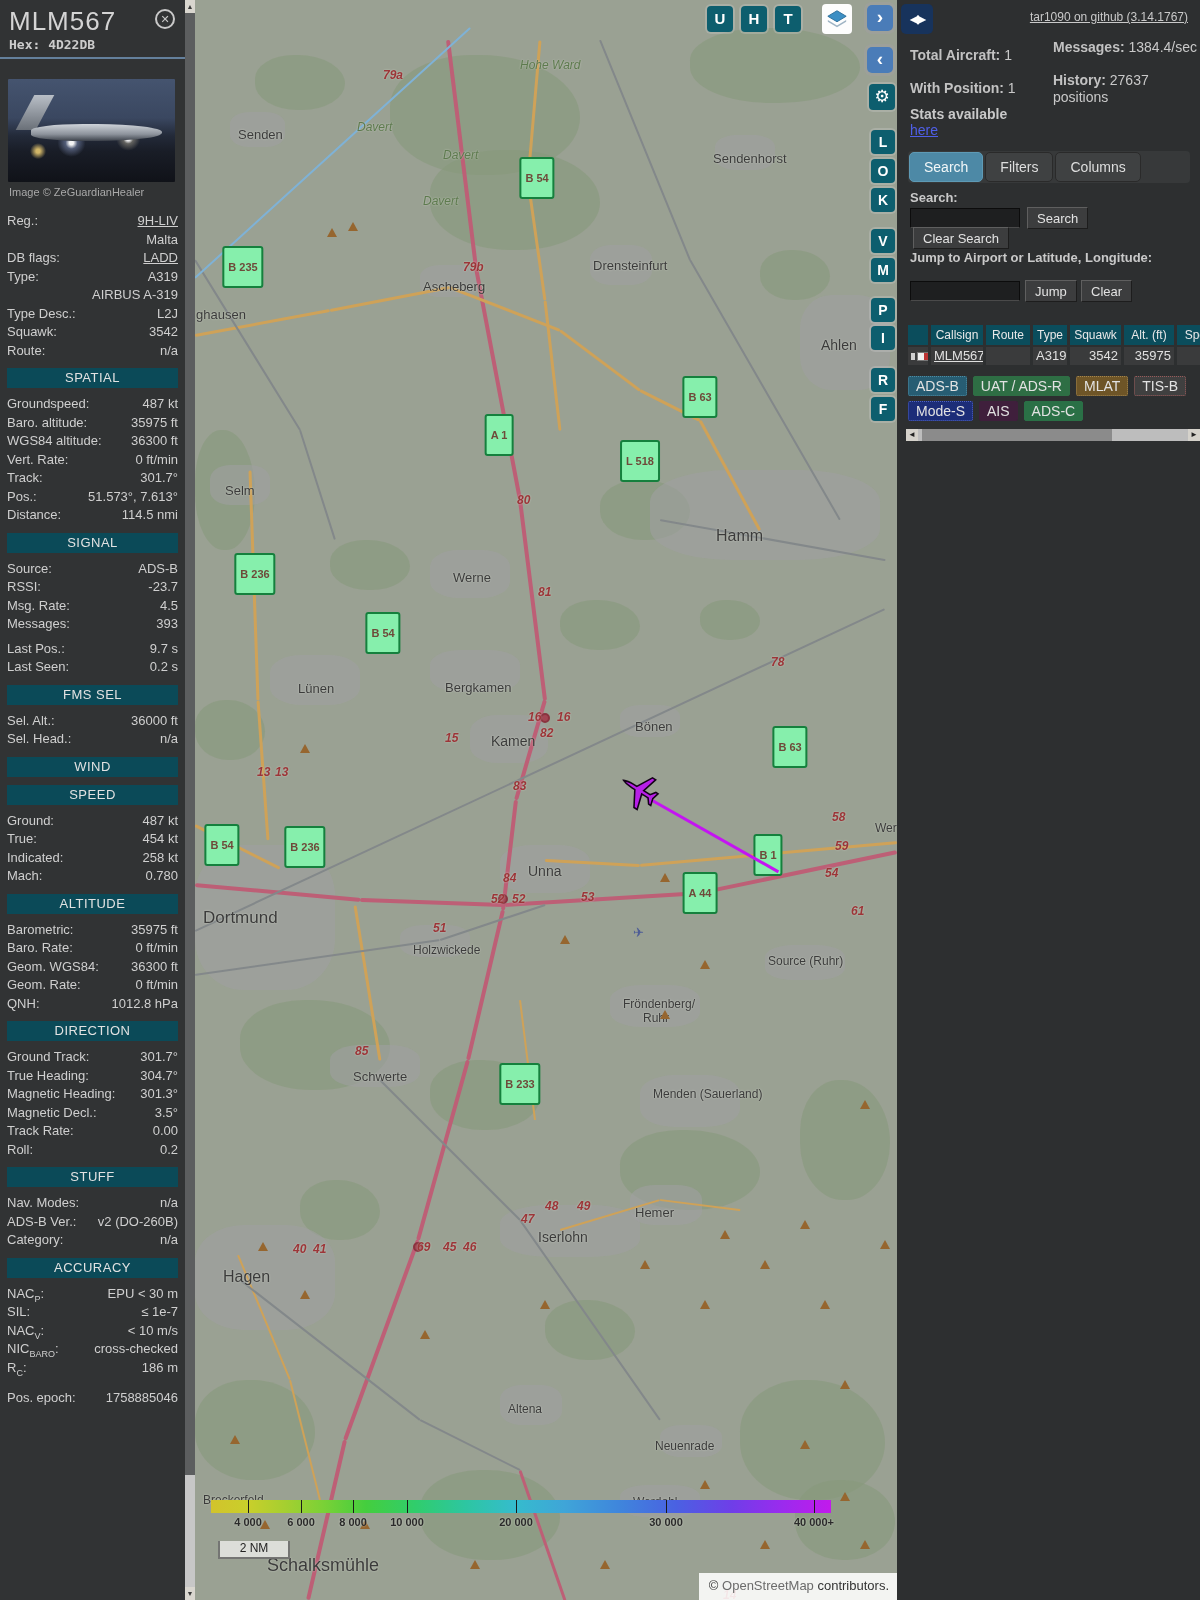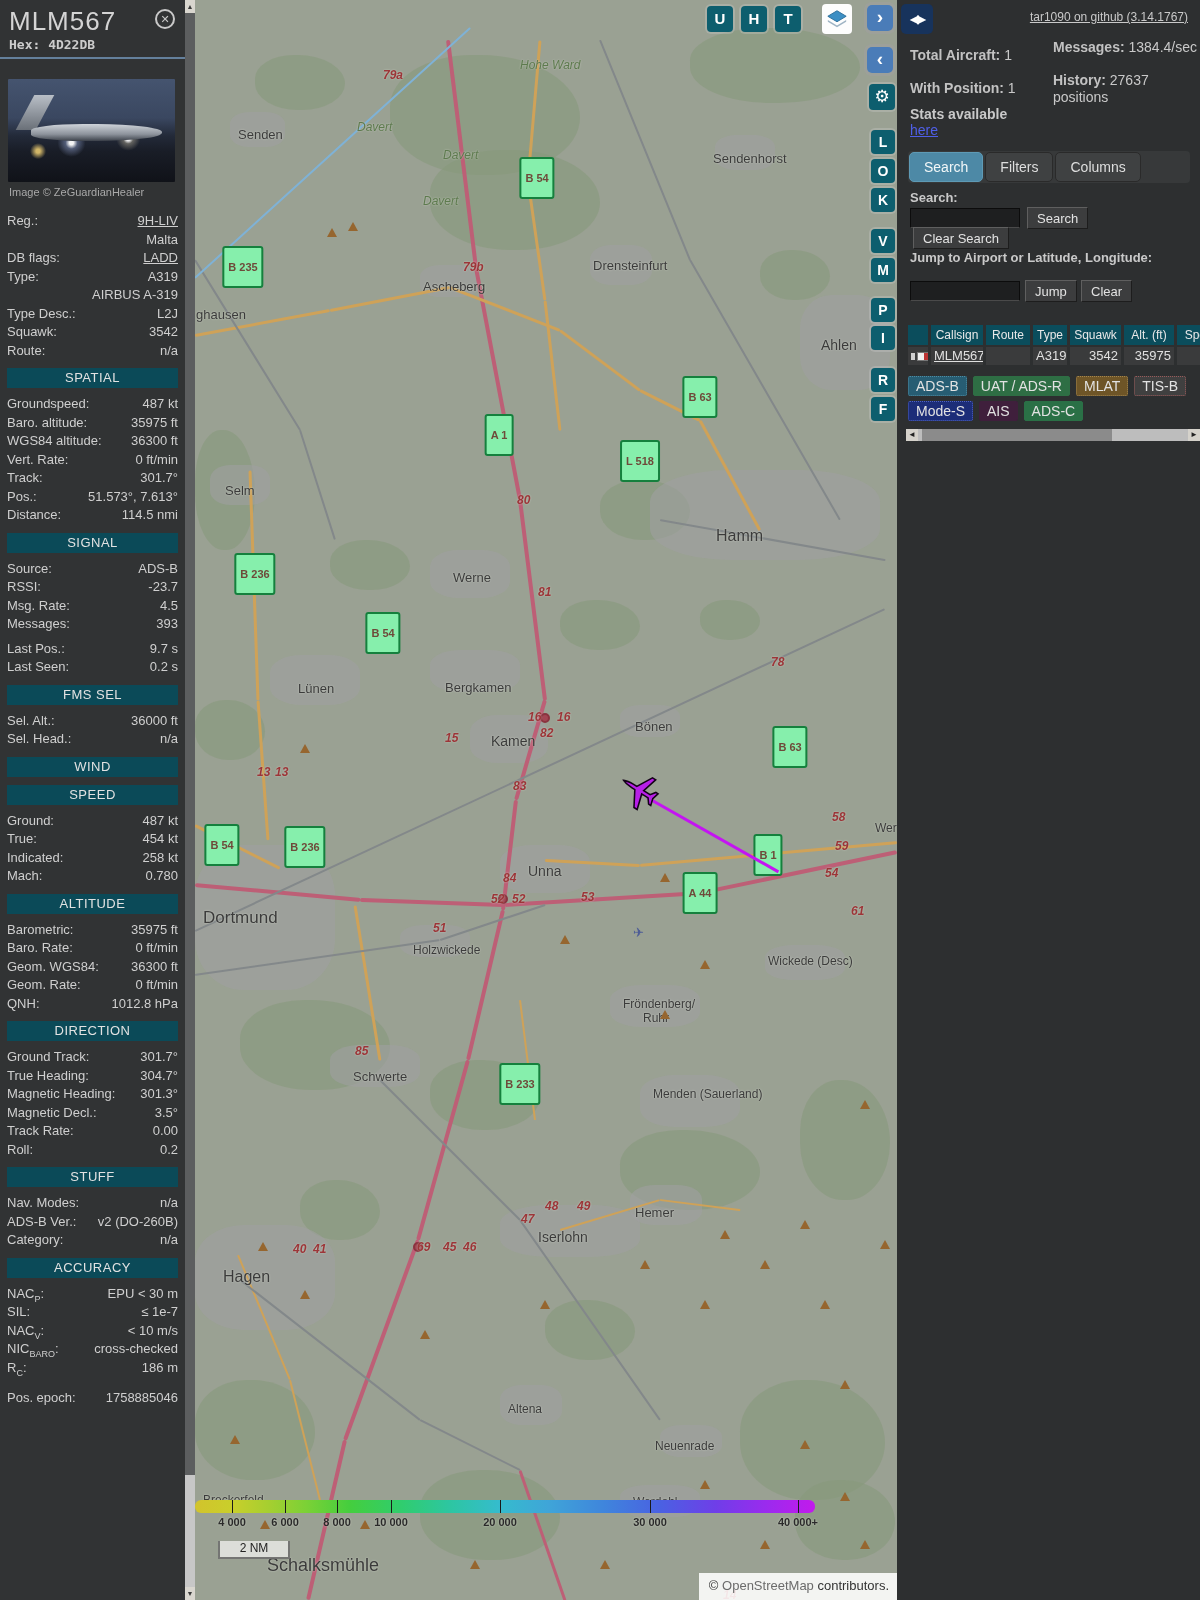--- a/index.html
+++ b/index.html
@@ -78,24 +78,24 @@
   .side-btn { width:24px; height:24px; line-height:24px; font-size:14px; }
   .chev-btn { position:absolute; width:26px; height:26px; background:#4a7cb8; color:#fff;
     border-radius:5px; box-shadow:0 0 0 3px rgba(160,160,160,.55); text-align:center;
     line-height:24px; font-size:19px; font-weight:bold; cursor:pointer; }
   .white-btn { position:absolute; width:30px; height:30px; background:#fdfdfd; border-radius:4px;
     cursor:pointer; display:flex; align-items:center; justify-content:center; }
   #m-gear { position:absolute; background:#0d5e6e; width:26px; height:26px; border-radius:4px;
     color:#fff; text-align:center; line-height:26px; font-size:17px; cursor:pointer;
     box-shadow:0 0 0 2px rgba(200,200,200,.35); }
 
-  #m-colorbar { position:absolute; left:0px; top:1500px; width:620px; height:13px;
+  #m-colorbar { position:absolute; left:16px; top:1500px; width:620px; height:13px;
     background:linear-gradient(90deg,#d2c32c 0%,#c9cf2b 6%,#a5cf30 12%,#7bd136 18%,
       #44ce3e 25%,#30cd6c 33%,#2dc6a1 41%,#35bccd 49%,#3fa5d8 57%,#3f85dc 66%,
-      #4a61e2 75%,#6f3ee8 84%,#9a2bee 92%,#c21aec 100%);border-radius:6px; }
+      #4a61e2 75%,#6f3ee8 84%,#9a2bee 92%,#c21aec 100%); }
   .cb-tick { position:absolute; top:0; width:1px; height:13px; background:#1a1a1a; }
   .cb-lbl { position:absolute; top:16px; transform:translateX(-50%); font-size:11px;
     font-weight:bold; color:#2a2a2a; text-shadow:0 0 2px rgba(210,214,202,.9); white-space:nowrap; }
   #m-scaleline { position:absolute; left:23px; top:1541px; width:72px; height:18px;
     background:rgba(255,255,255,.65); border:2px solid rgba(60,60,60,.65); border-top:none;
     text-align:center; font-size:12px; color:#222; line-height:15px; }
   #m-attrib { position:absolute; right:0; top:1573px; height:27px; background:rgba(255,255,255,.88);
     font-size:13px; color:#333; padding:5px 8px 0 10px; white-space:nowrap; }
   #m-attrib .osm { color:#6b6b6b; }
 
@@ -509,21 +509,21 @@
         <div class="m-city" style="left: 30px; top: 483px; font-size: 13px;">Selm</div>
         <div class="m-city" style="left: 521px; top: 527px; font-size: 16px;">Hamm</div>
         <div class="m-city" style="left: 258px; top: 570px; font-size: 13px;">Werne</div>
         <div class="m-city" style="left: 103px; top: 681px; font-size: 13px;">Lünen</div>
         <div class="m-city" style="left: 250px; top: 680px; font-size: 13px;">Bergkamen</div>
         <div class="m-city" style="left: 296px; top: 733px; font-size: 14px;">Kamen</div>
         <div class="m-city" style="left: 440px; top: 719px; font-size: 13px;">Bönen</div>
         <div class="m-city" style="left: 333px; top: 863px; font-size: 14px;">Unna</div>
         <div class="m-city" style="left: 8px; top: 908px; font-size: 17px;">Dortmund</div>
         <div class="m-city" style="left: 218px; top: 943px; font-size: 12px;">Holzwickede</div>
-        <div class="m-city" style="left: 573px; top: 954px; font-size: 12px;">Wickede (Desc)</div>
+        <div class="m-city" style="left: 573px; top: 954px; font-size: 12px;">Source (Ruhr)</div>
         <div class="m-city" style="left: 428px; top: 997px; font-size: 12px;">Fröndenberg/</div>
         <div class="m-city" style="left: 448px; top: 1011px; font-size: 12px;">Ruhr</div>
         <div class="m-city" style="left: 158px; top: 1069px; font-size: 13px;">Schwerte</div>
         <div class="m-city" style="left: 458px; top: 1087px; font-size: 12px;">Menden (Sauerland)</div>
         <div class="m-city" style="left: 440px; top: 1205px; font-size: 13px;">Hemer</div>
         <div class="m-city" style="left: 343px; top: 1229px; font-size: 14px;">Iserlohn</div>
         <div class="m-city" style="left: 28px; top: 1268px; font-size: 16px;">Hagen</div>
         <div class="m-city" style="left: 313px; top: 1402px; font-size: 12px;">Altena</div>
         <div class="m-city" style="left: 460px; top: 1439px; font-size: 12px;">Neuenrade</div>
         <div class="m-city" style="left: 8px; top: 1493px; font-size: 12px;">Breckerfeld</div>

